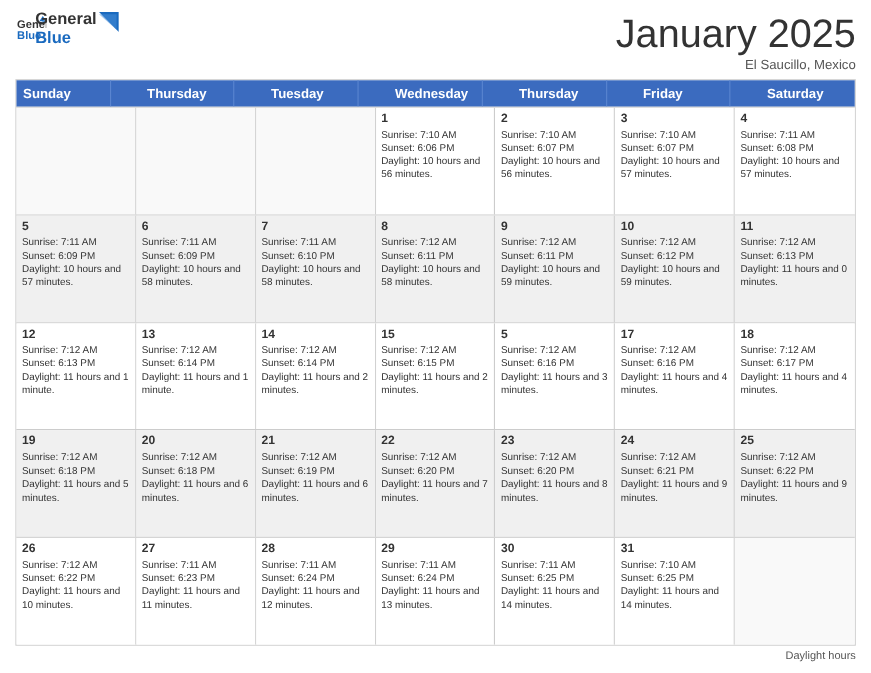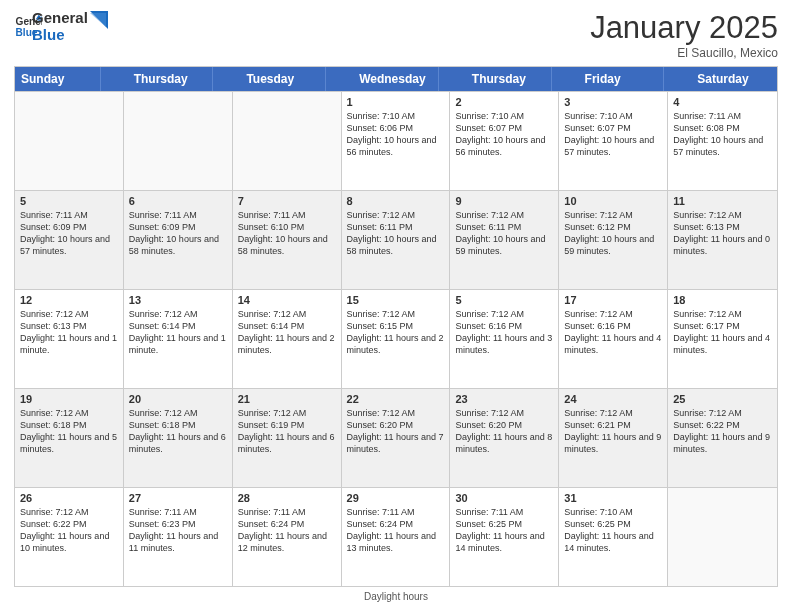--- a/index.html
+++ b/index.html
@@ -29,21 +29,21 @@
       gap: 4px;
     }
     .logo-icon {
       width: 28px;
       height: 28px;
     }
     .title-block {
       text-align: right;
     }
     .month-title {
-      font-size: 31px;
+      font-size: 36px;
       color: #333;
       font-weight: normal;
     }
     .subtitle {
       font-size: 12px;
       color: #555;
     }
     .calendar {
       flex: 1;
       display: flex;
@@ -96,21 +96,21 @@
     }
     .day-info {
       font-size: 9px;
       color: #333;
       line-height: 1.35;
     }
     .footer {
       margin-top: 4px;
       font-size: 10px;
       color: #555;
-      text-align: center;
+      text-align: right;
     }
   </style>
 </head>
 <body>
 
 <div class="page">
   <div class="header">
     <div class="logo">
       <svg class="logo-icon" viewBox="0 0 36 36">
         <text x="2" y="16" font-size="13" font-weight="bold" fill="#333" font-family="Arial">General</text>

